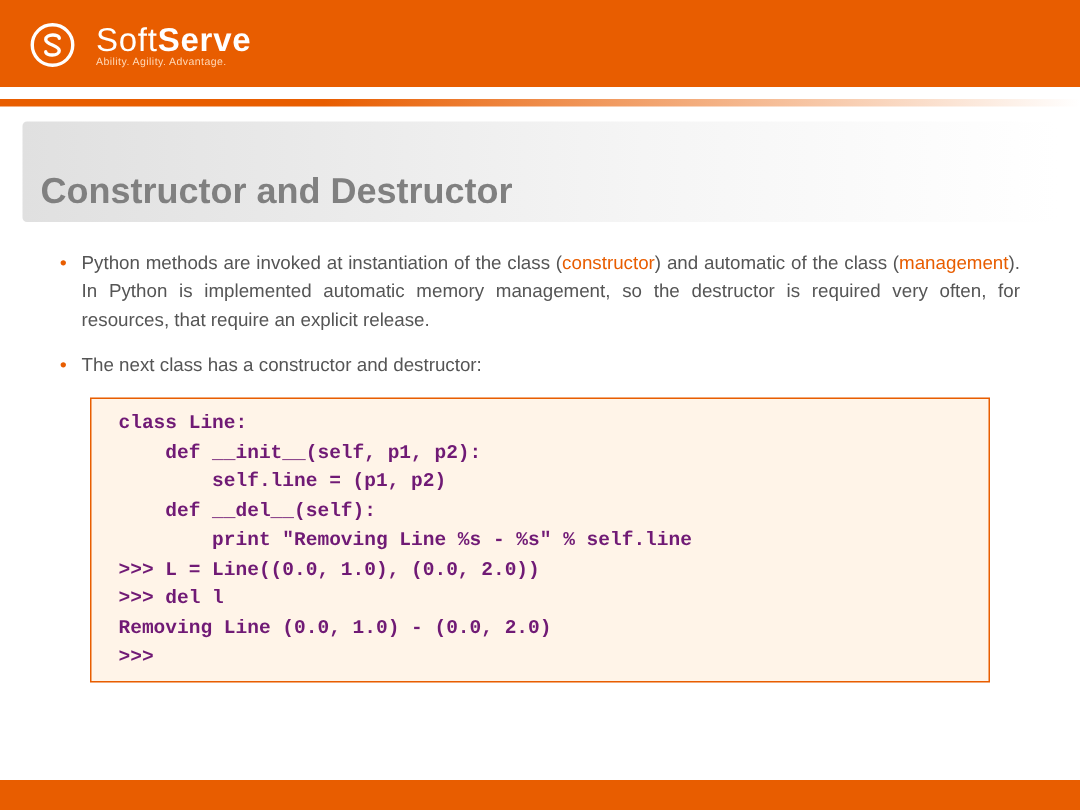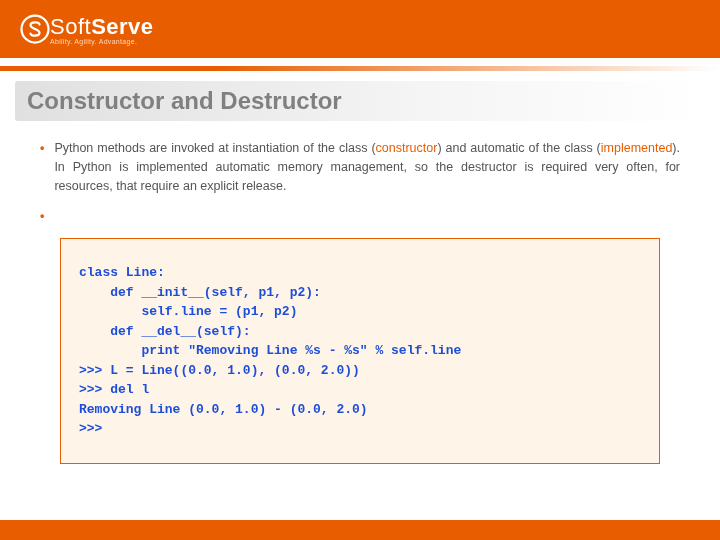--- a/index.html
+++ b/index.html
@@ -13,22 +13,22 @@
   }
   .header {
     background: #e85d00;
     height: 58px;
     padding: 8px 20px;
     display: flex;
     align-items: center;
   }
   .logo-block {
     display: flex;
-    align-items: center;
-    gap: 0;
+    align-items: flex-end;
+    gap: 14px;
   }
   .logo-s {
     width: 30px;
     height: 30px;
     display: flex;
     align-items: center;
     justify-content: center;
   }
   .logo-text {
     color: #fff;
@@ -58,20 +58,21 @@
     margin: 10px 15px 0 15px;
     padding: 6px 12px;
     background: linear-gradient(to right, #e0e0e0 0%, #f5f5f5 60%, #fff 100%);
     border-radius: 3px;
   }
   .title-bar h1 {
     font-size: 24px;
     font-weight: bold;
     color: #808080;
     font-family: Verdana, Geneva, sans-serif;
+    margin-top: 27px;
   }
   .content {
     padding: 18px 40px 0 40px;
   }
   .bullet-item {
     display: flex;
     gap: 10px;
     margin-bottom: 12px;
     font-size: 12.5px;
     color: #555;
@@ -81,25 +82,25 @@
   .bullet {
     color: #e85d00;
     font-weight: bold;
     flex-shrink: 0;
   }
   .kw-orange { color: #e85d00; }
   .code-box {
     margin: 8px 20px 0 20px;
     background: #fff4e8;
     border: 1px solid #e85d00;
-    padding: 24px 18px;
+    padding: 6px 18px;
     font-family: "Courier New", monospace;
     font-size: 13px;
     font-weight: bold;
-    color: #1d4ed8;
+    color: #701a75;
     line-height: 1.5;
     white-space: pre;
   }
   .footer {
     position: absolute;
     bottom: 0;
     left: 0;
     right: 0;
     height: 20px;
     background: #e85d00;
@@ -128,25 +129,26 @@
 <div class="stripe"></div>
 
 <div class="title-bar">
   <h1>Constructor and Destructor</h1>
 </div>
 
 <div class="content">
   <div class="bullet-item">
     <span class="bullet">•</span>
     <span>
-      <span>Python methods are invoked at instantiation of the class (</span><span class="kw-orange">constructor</span><span>) and automatic of the class (</span><span class="kw-orange">implemented</span><span>). In Python is implemented automatic memory management, so the destructor is required very often, for resources, that require an explicit release.</span>
+      <span>Python methods are invoked at instantiation of the class (</span><span class="kw-orange">constructor</span><span>) and automatic of the class (</span><span class="kw-orange">management</span><span>). In Python is implemented automatic memory management, so the destructor is required very often, for resources, that require an explicit release.</span>
     </span>
   </div>
   <div class="bullet-item">
     <span class="bullet">•</span>
+    <span> The next class has a constructor and destructor:</span>
   </div>
 
   <div class="code-box">class Line:
     def __init__(self, p1, p2):
         self.line = (p1, p2)
     def __del__(self):
         print "Removing Line %s - %s" % self.line
 &gt;&gt;&gt; L = Line((0.0, 1.0), (0.0, 2.0))
 &gt;&gt;&gt; del l
 Removing Line (0.0, 1.0) - (0.0, 2.0)

